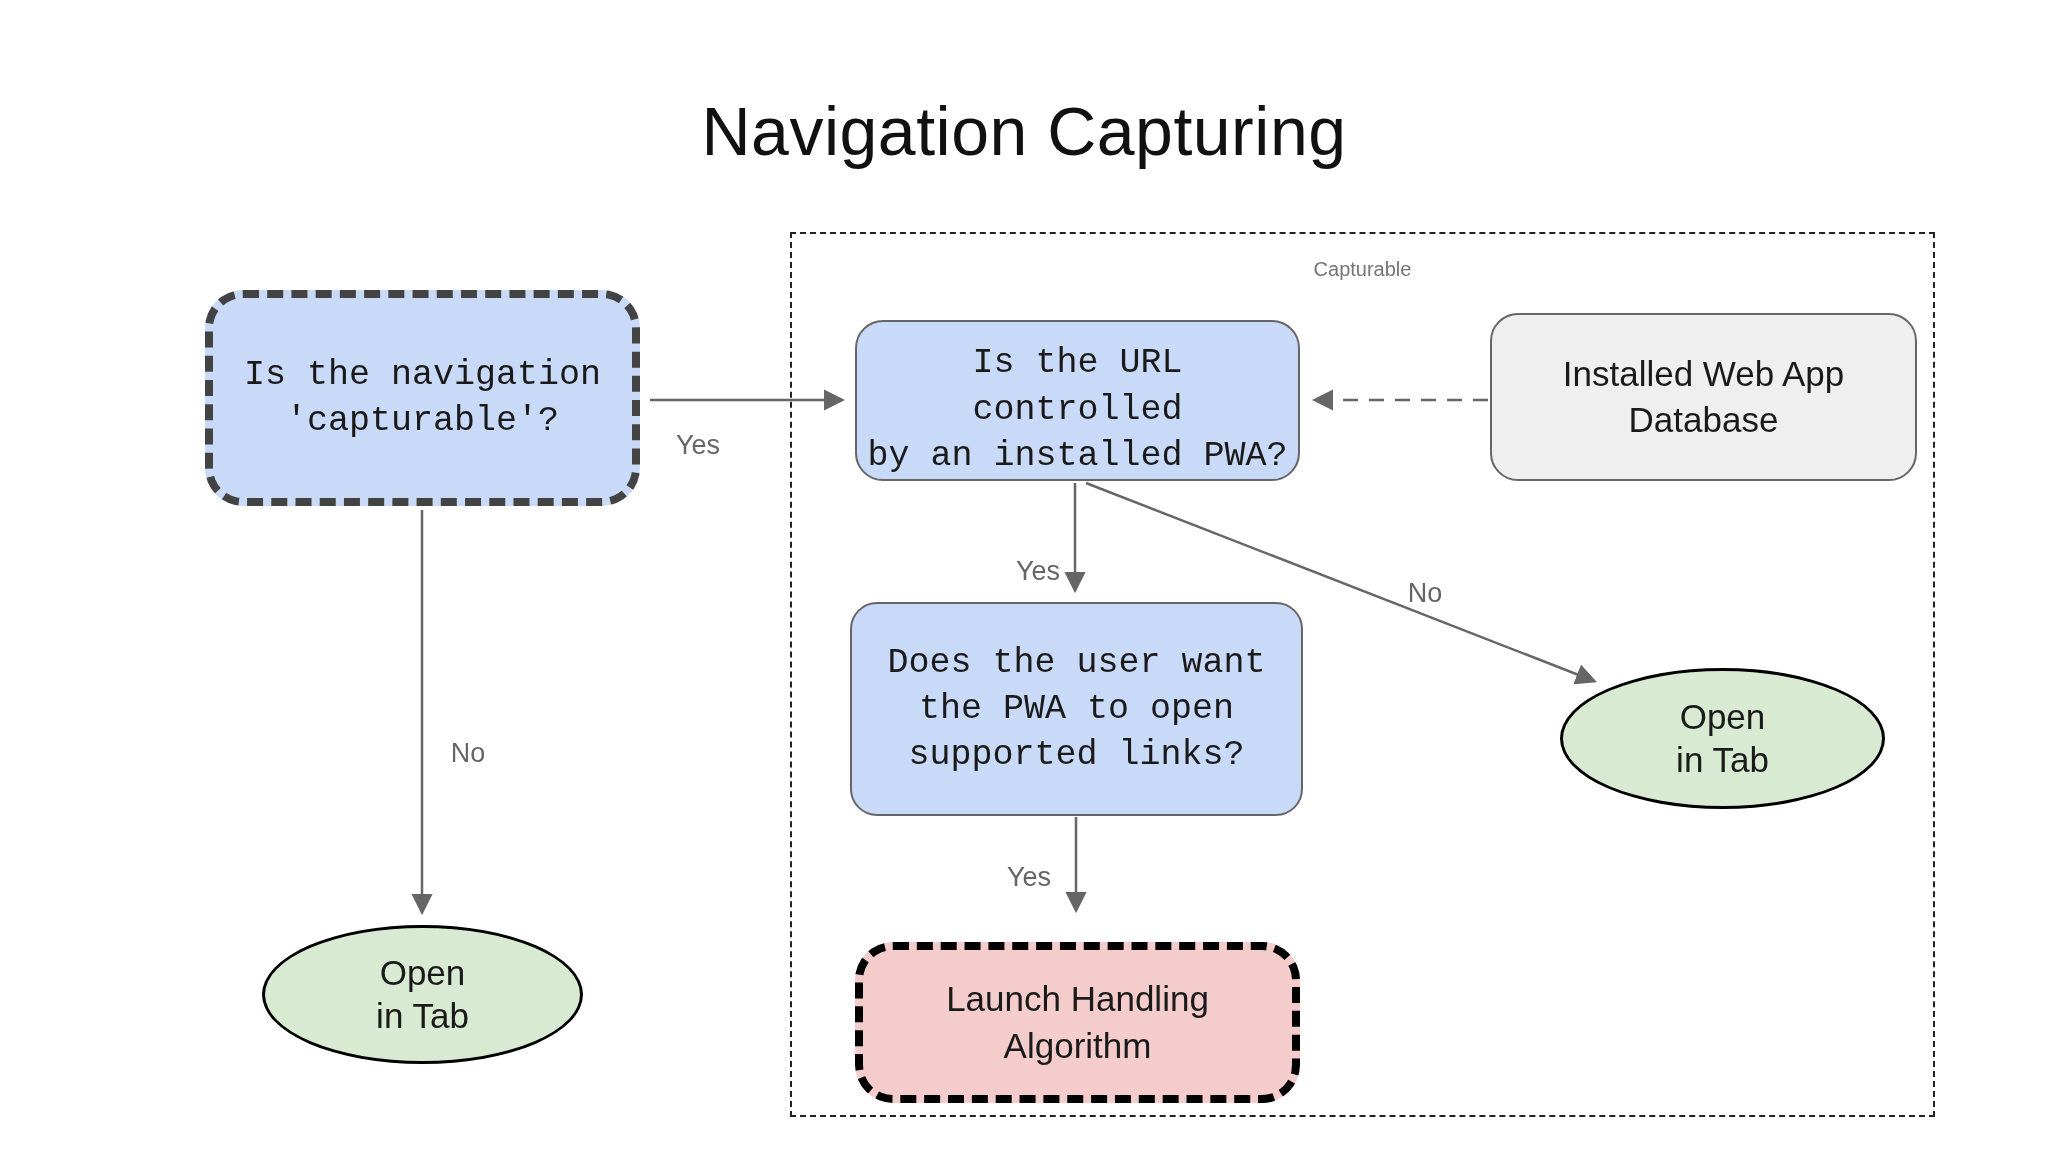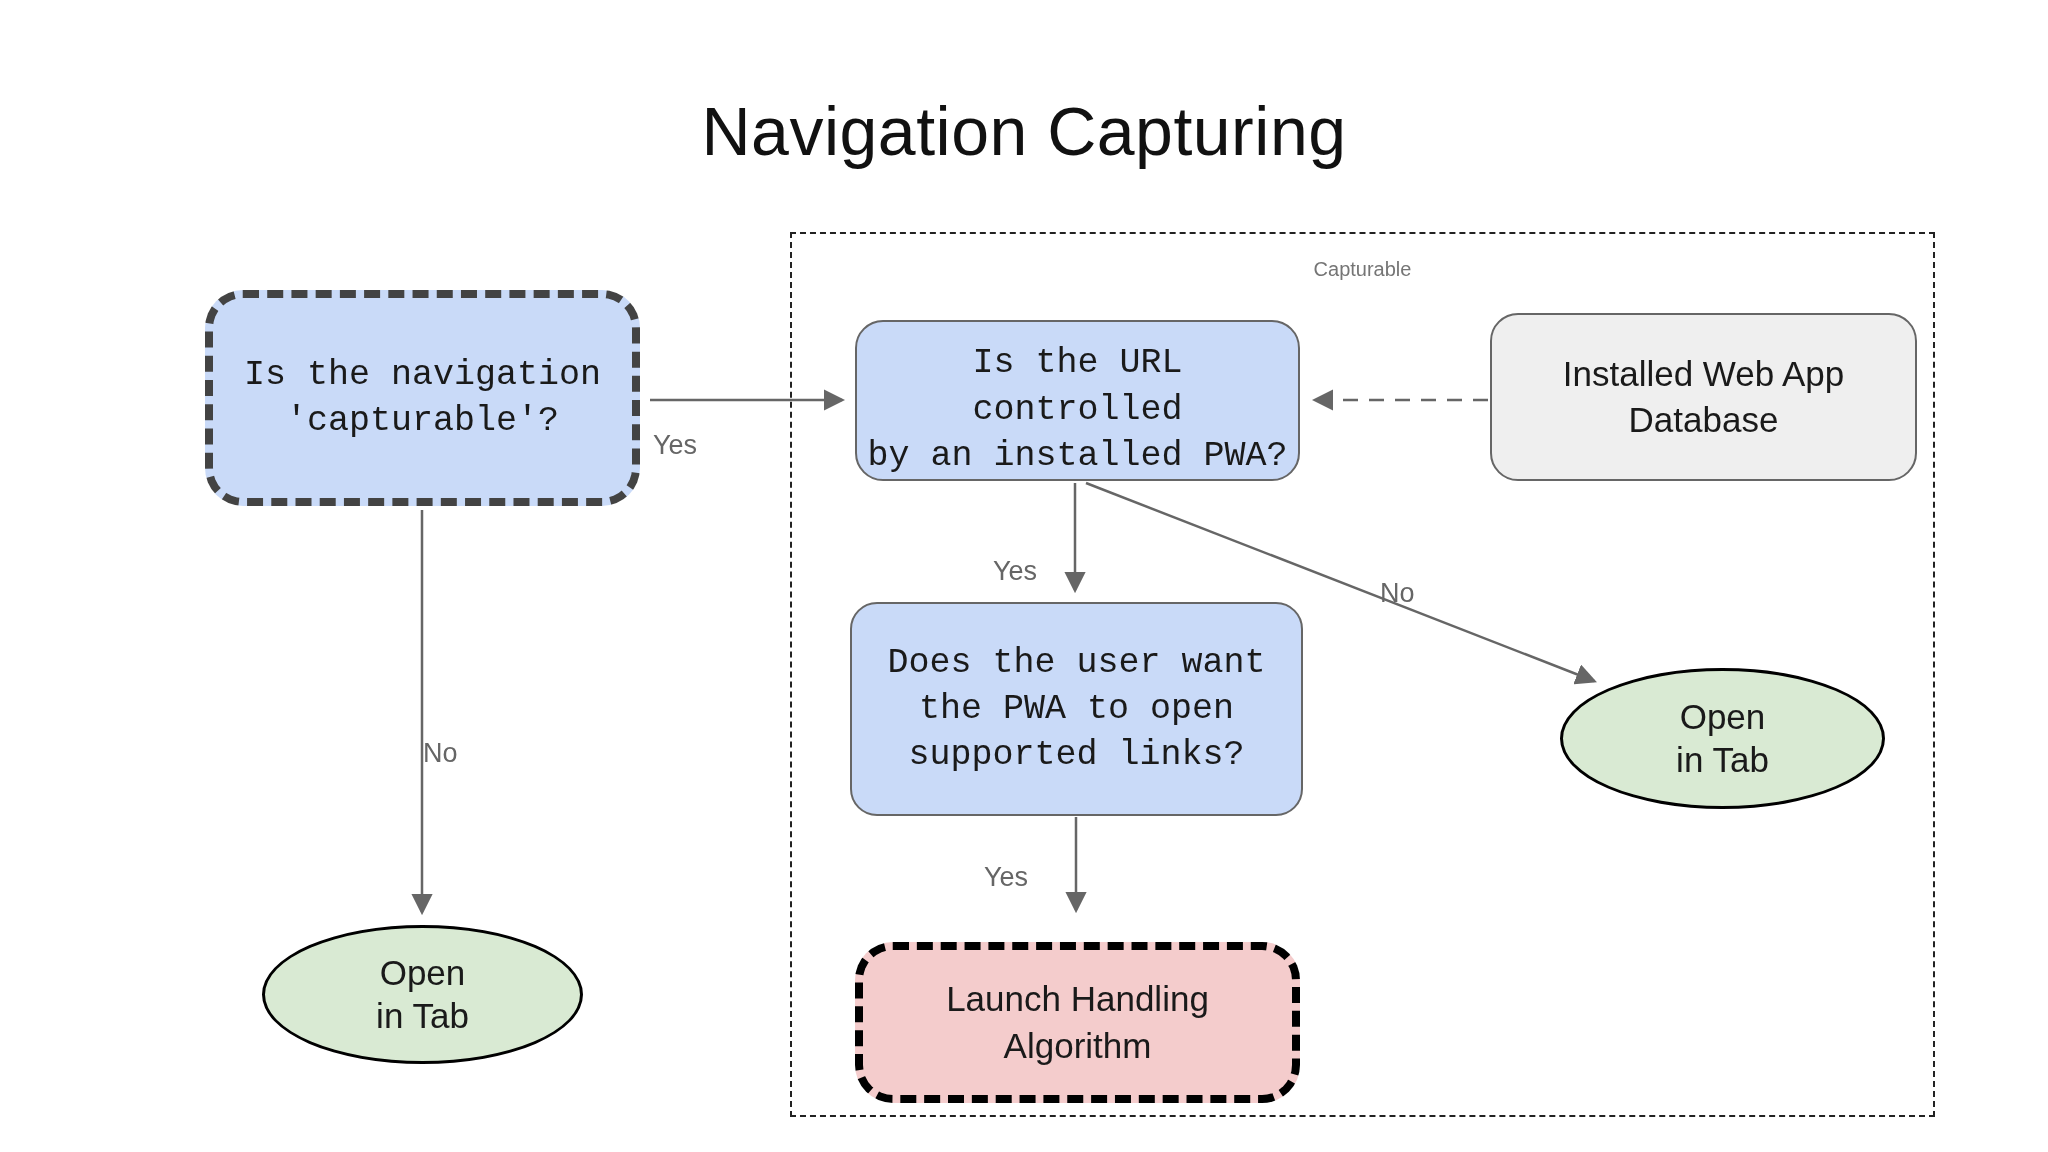--- a/index.html
+++ b/index.html
@@ -73,20 +73,21 @@
     border: 2px solid #666666;
     border-radius: 28px;
   }
   .ellipse {
     border: 3px solid #000000;
     border-radius: 50%;
   }
   .edge-label {
     position: absolute;
     width: 90px;
+    text-align: center;
     font-size: 27px;
     color: var(--label-gray, #666666);
   }
   svg.edges {
     position: absolute;
     left: 0;
     top: 0;
     width: 2048px;
     height: 1152px;
     pointer-events: none;

